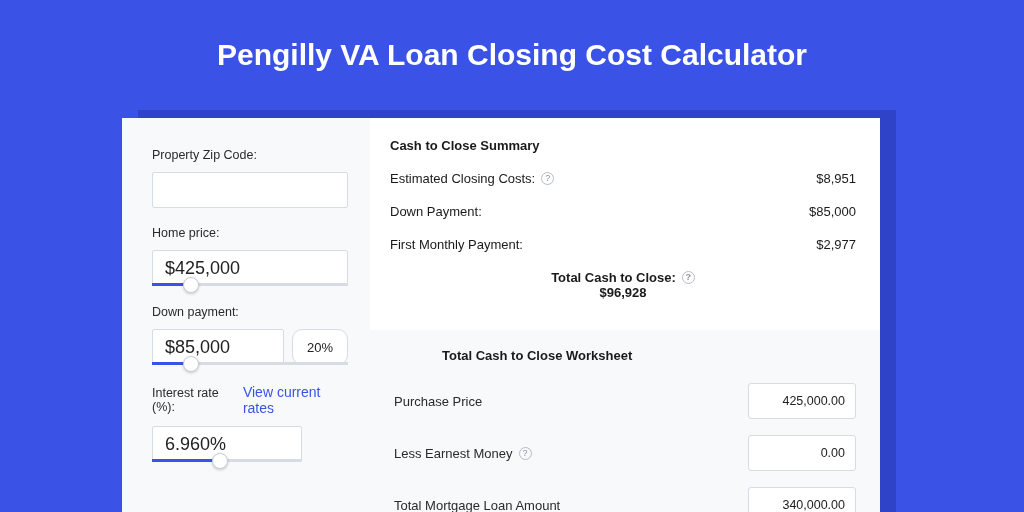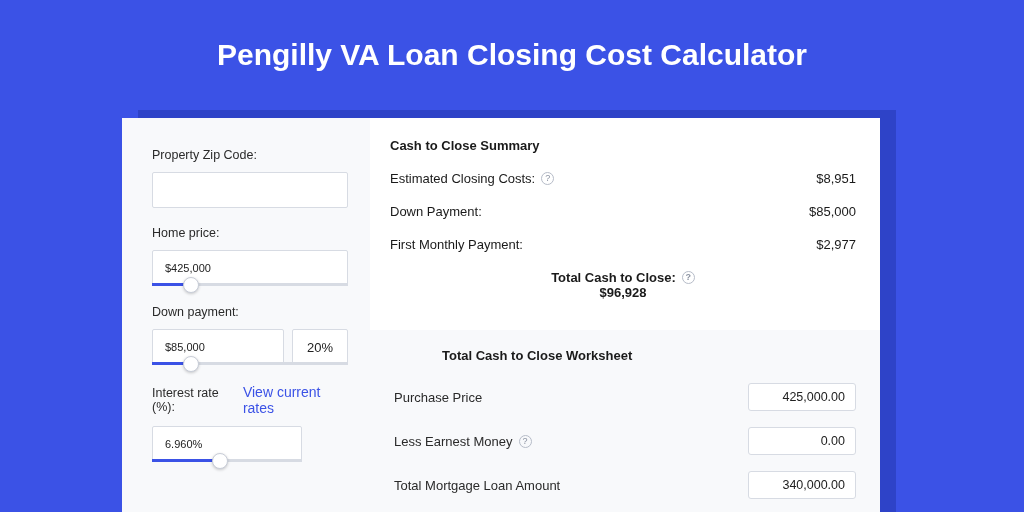--- a/index.html
+++ b/index.html
@@ -50,21 +50,21 @@
     font-size: 12.5px;
     color: #1a1a1a;
   }
   .field-group { margin-bottom: 18px; }
   .field-label { font-size: 12.5px; color: #2a2a2a; margin-bottom: 10px; display:block; }
   .text-input {
     width: 100%;
     height: 36px;
     border: 1px solid #d7dbe3;
     background: #fff;
-    font-size: 11px;
+    font-size: 18px;
     padding: 0 12px;
     color: #222;
     border-radius: 2px;
   }
   .slider-wrap { position: relative; margin-top: -2px; }
   .slider-track {
     height: 3px;
     background: #d7dbe3;
     position: relative;
     top: -1px;
@@ -90,21 +90,21 @@
   .dp-pct {
     width: 56px;
     height: 36px;
     border: 1px solid #d7dbe3;
     background: #fff;
     font-size: 13px;
     display: flex;
     align-items: center;
     justify-content: center;
     color: #222;
-    border-radius: 2px;
+    border-radius: 10px;
   }
   .interest-label { display: flex; gap: 4px; align-items: baseline; margin-bottom:10px;}
   .link { color: #3b52e6; text-decoration: none; font-size: 14px; }
   .narrow-input { width: 150px; }
 
   .summary {
     padding-bottom: 12px;
   }
   .summary-title { font-weight: 700; font-size: 13px; margin-bottom: 18px; }
   .summary-row {
@@ -131,21 +131,21 @@
   .ws-row {
     display: flex;
     justify-content: space-between;
     align-items: center;
     margin-bottom: 16px;
     font-size: 13px;
   }
   .ws-label { display: flex; align-items: center; gap: 6px; color: #2a2a2a; }
   .ws-input {
     width: 108px;
-    height: 28px;
+    height: 36px;
     border: 1px solid #d7dbe3;
     background: #fff;
     border-radius: 3px;
     text-align: right;
     padding: 0 10px;
     font-size: 12.5px;
     color: #222;
   }
 </style>
 </head>

